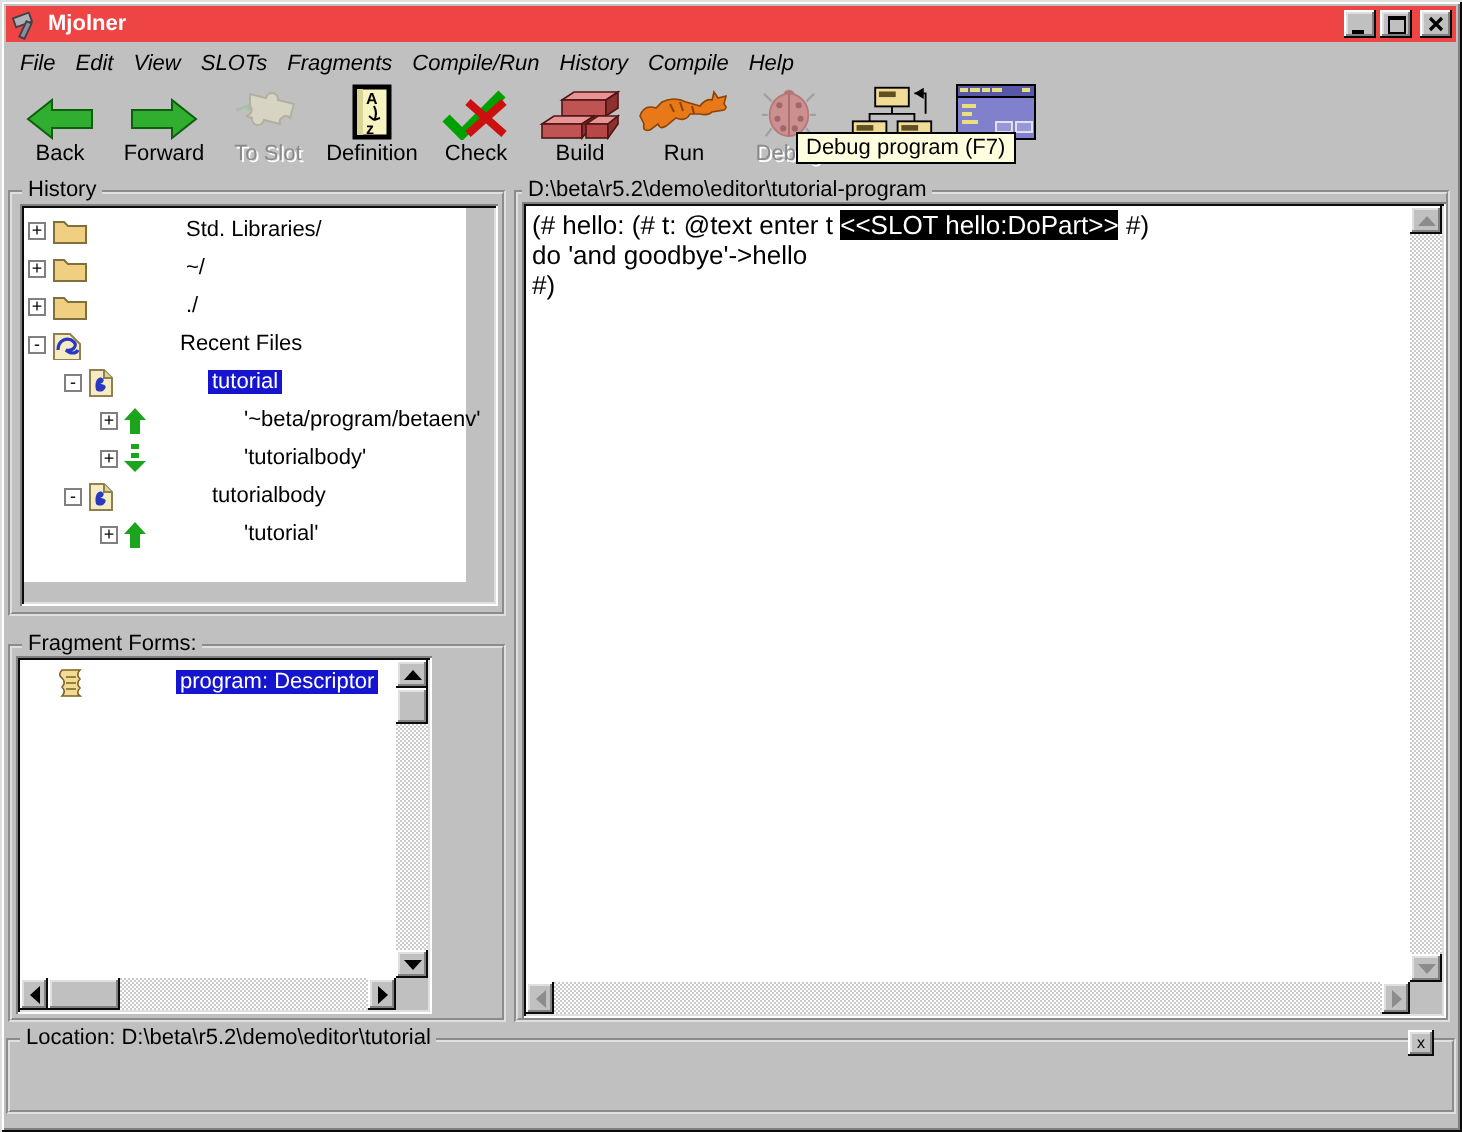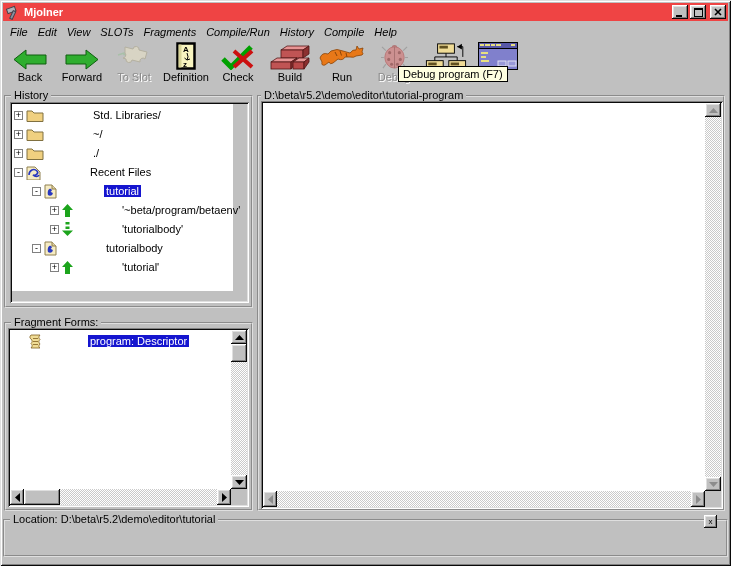--- a/index.html
+++ b/index.html
@@ -373,21 +373,21 @@
         <svg width="11" height="13">
             <use href="#i-up"></use>
           </svg>
         <span class="tlabel">'tutorial'</span>
       </div>
     </div>
   </div>
 
   <div class="gbox" style="left:4px;top:322px;width:249px;height:189px;">
     <span class="legend">Fragment Forms:</span>
-    <div class="sunken" style="left:2px;top:4px;width:241px;height:179px;">
+    <div class="sunken" style="left:2px;top:4px;width:208px;height:179px;">
       <div class="trow" style="left:20px;top:4px;">
         <svg width="13" height="15">
             <use href="#i-scroll"></use>
           </svg>
         <span class="tlabel sel">program: Descriptor</span>
       </div>
 
       <div style="position:absolute;right:2px;top:2px;width:16px;bottom:18px;" class="dither">
         <div class="sb" style="left:0;top:0;width:16px;height:14px;">
             <svg width="9" height="5">
@@ -415,20 +415,25 @@
             </svg>
           </div>
       </div>
       <div class="strip" style="right:2px;bottom:2px;width:16px;height:16px;"></div>
     </div>
   </div>
 
   <div class="gbox" style="left:257px;top:95px;width:468px;height:416px;">
     <span class="legend" style="left:2px;">D:\beta\r5.2\demo\editor\tutorial-program</span>
     <div class="sunken" style="left:2px;top:4px;width:462px;height:408px;">
+      <div class="code">
+        <div class="cline"><span>(# hello: (# t: @text enter t </span><span class="slot">&lt;&lt;SLOT hello:DoPart&gt;&gt;</span><span> #)</span></div>
+        <div class="cline">do 'and goodbye'-&gt;hello</div>
+        <div class="cline">#)</div>
+      </div>
 
       <div style="position:absolute;right:2px;top:2px;width:16px;bottom:18px;" class="dither">
         <div class="sb gray" style="left:0;top:0;width:16px;height:14px;">
             <svg width="9" height="5">
               <use href="#a-up"></use>
             </svg>
           </div>
         <div class="sb gray" style="left:0;bottom:0;width:16px;height:14px;">
             <svg width="9" height="5">
               <use href="#a-dn"></use>

